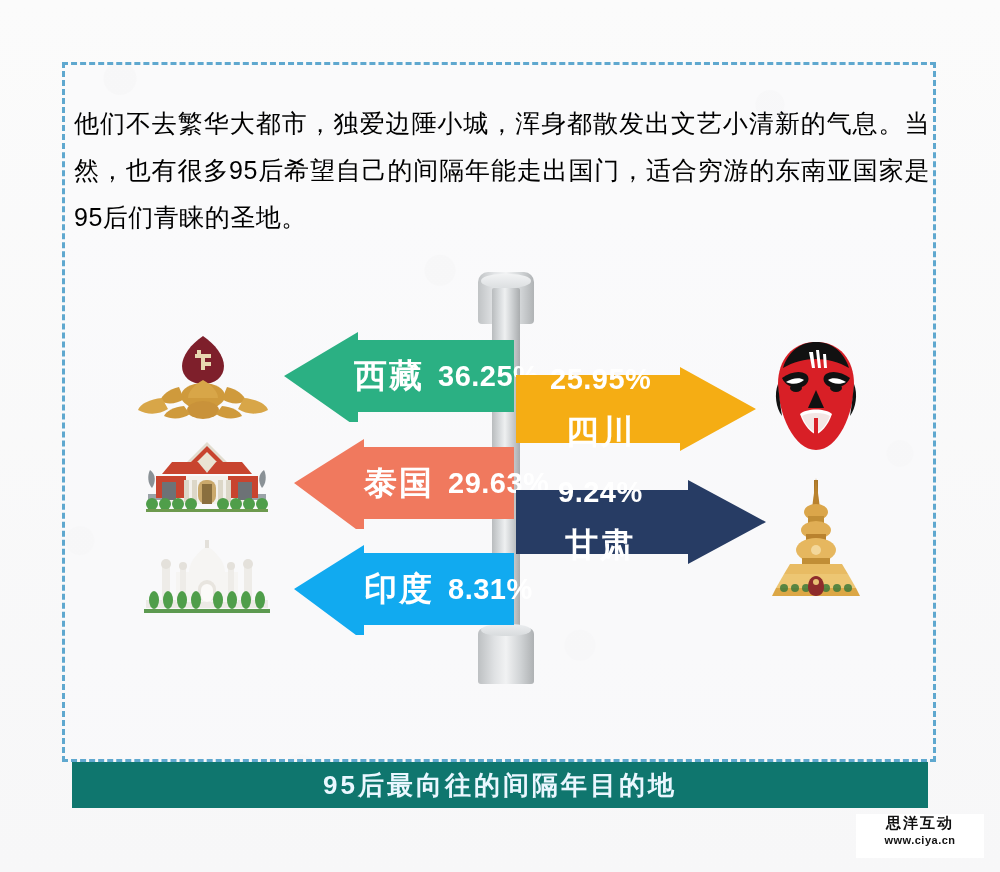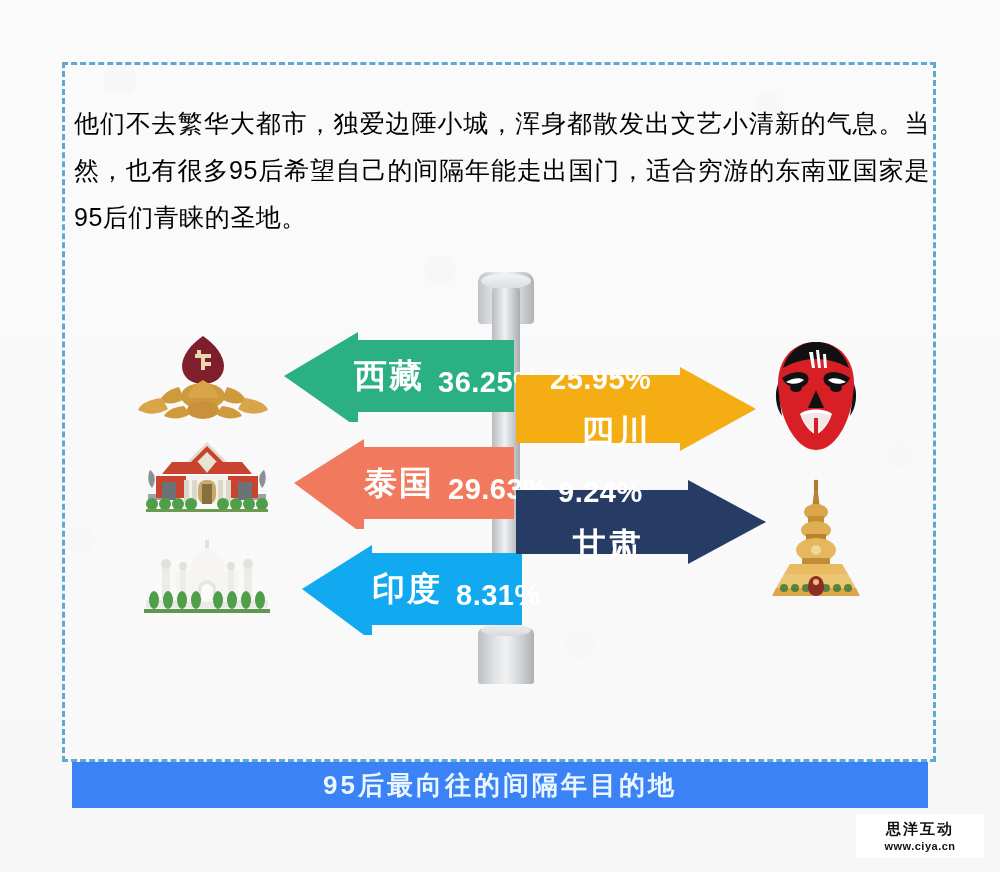--- a/index.html
+++ b/index.html
@@ -54,44 +54,44 @@
     border-radius:6px 6px 3px 3px;
   }
   .post-base::before{
     content:"";position:absolute;left:3px;top:-4px;width:50px;height:12px;
     background:linear-gradient(180deg,#eceef0,#d8dbdd);border-radius:50%/60%;
   }
   
   .arrow{position:absolute;display:flex;align-items:center;}
   .arrow svg{position:absolute;left:0;top:0;}
   .arrow .lbl{
-    position:relative;display:flex;align-items:flex-end;
+    position:relative;display:flex;align-items:center;
     gap:14px;white-space:nowrap;color:#fff;
   }
   .arrow .place{font-size:33px;font-weight:700;letter-spacing:2px;}
   .arrow .pct{font-size:29px;font-weight:700;letter-spacing:.5px;}
 
   .arrow-left .lbl{margin-left:72px;}
   .arrow-right .lbl{margin-left:34px;flex-direction:column;}
 
   
   .icon-box{position:absolute;}
   
   .banner{
     position:absolute;left:72px;top:762px;width:856px;height:46px;
-    background:#3b82f6;display:flex;align-items:center;justify-content:center;
+    background:#0f766e;display:flex;align-items:center;justify-content:center;
   }
   .banner span{
     color:#eaf7ff;font-size:26px;font-weight:700;letter-spacing:3px;
   }
   
   .footer-mark{
     position:absolute;right:16px;bottom:14px;width:128px;height:44px;
     background:#fff;display:flex;flex-direction:column;
-    align-items:center;justify-content:center;gap:1px;
+    align-items:center;gap:1px;
   }
   .footer-mark .fm1{font-size:15px;font-weight:700;color:#111;letter-spacing:2px;}
   .footer-mark .fm2{font-size:11px;font-weight:700;color:#111;letter-spacing:.5px;}
 </style>
 </head>
 <body>
 
 <div class="canvas-bg"></div>
 
 <div class="frame"></div>
@@ -251,21 +251,21 @@
 <div class="arrow arrow-left" style="left:292px;top:437px;width:222px;height:92px;">
   <svg width="222" height="92" viewBox="0 0 222 92">
     <path d="M72 10h150v72H72v16L2 46 72 2z" fill="#f0795e"></path>
   </svg>
   <div class="lbl">
     <span class="place">泰国</span>
     <span class="pct">29.63%</span>
   </div>
 </div>
 
-<div class="arrow arrow-left" style="left:300px;top:543px;width:222px;height:92px;">
+<div class="arrow arrow-left" style="left:292px;top:543px;width:222px;height:92px;">
   <svg width="222" height="92" viewBox="0 0 222 92">
     <path d="M72 10h150v72H72v16L2 46 72 2z" fill="#11aaf0"></path>
   </svg>
   <div class="lbl">
     <span class="place">印度</span>
     <span class="pct">8.31%</span>
   </div>
 </div>
 
 <div class="arrow arrow-right" style="left:516px;top:365px;width:242px;height:88px;">

